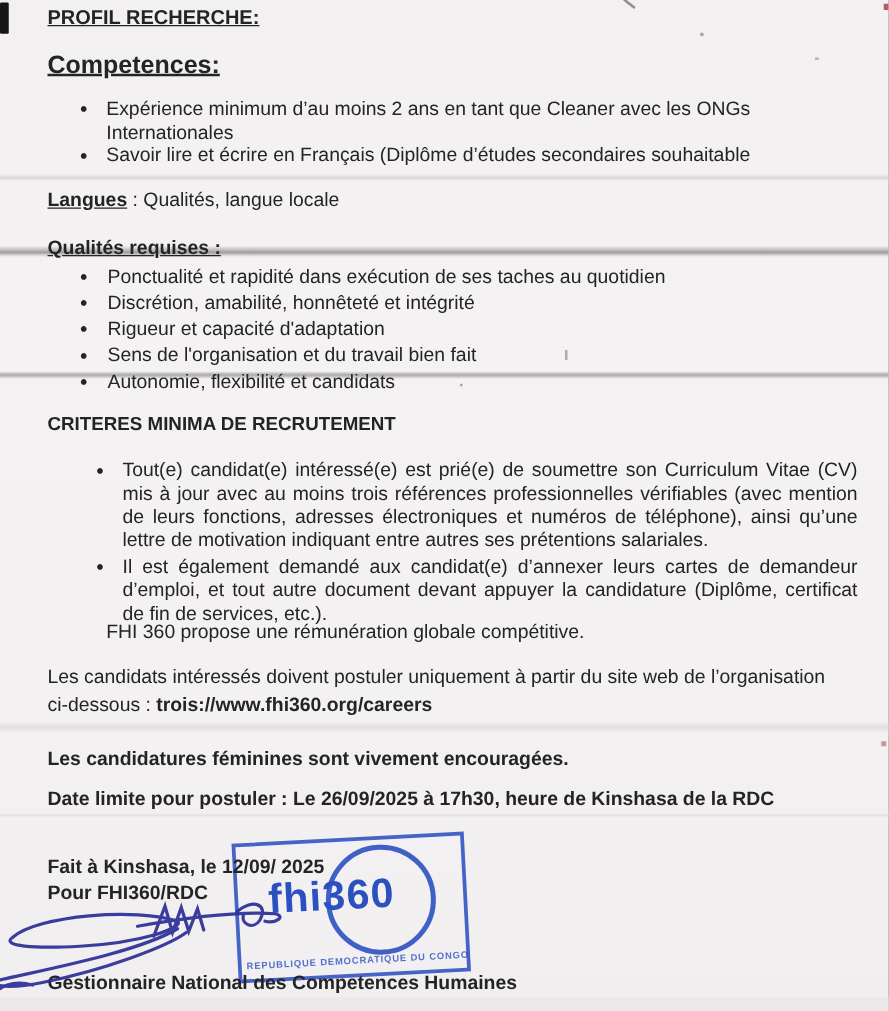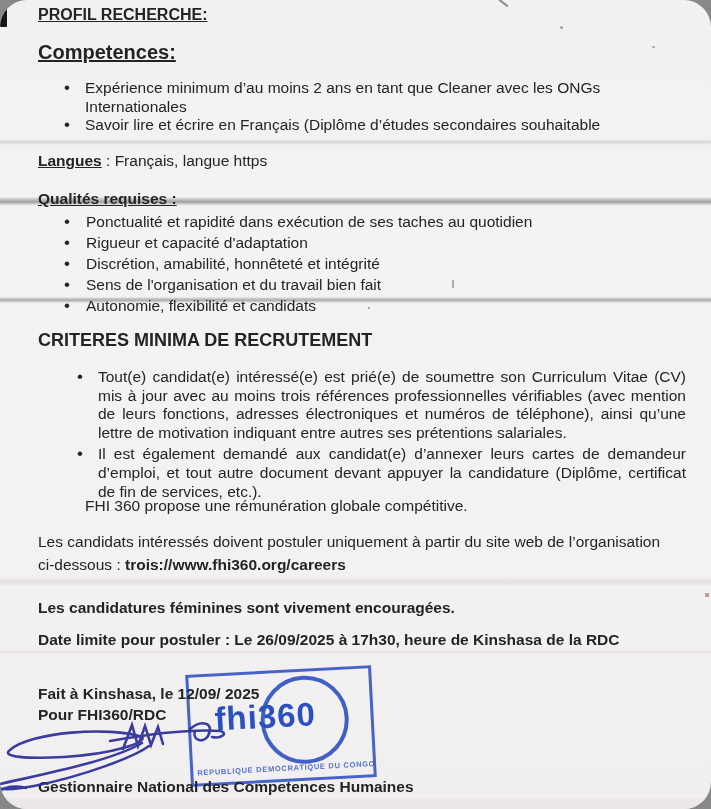--- a/index.html
+++ b/index.html
@@ -4,39 +4,38 @@
 <style>
   html,body{margin:0;padding:0;background:#888;}
   .doc{
     position:relative;
     width:711px;height:809px;
     margin:0 auto;
     background:linear-gradient(180deg,#f2f0f1 0%,#f4f2f3 30%,#f3f1f2 70%,#f1eeef 100%);
     font-family:"Liberation Sans",sans-serif;
     color:#242424;
     overflow:hidden;
-    border-radius:27px;
   }
   .abs{position:absolute;}
   .b{font-weight:bold;}
   .u{text-decoration:underline;}
   .txt{font-size:15.5px;line-height:18.5px;z-index:2;}
   h1,h2,p,ul,li{margin:0;padding:0;}
 
   #profil-title{left:38px;top:6px;font-size:16px;}
   #competences-title{left:38px;top:43px;font-size:20px;}
   #competences-list{left:60px;top:79px;width:592px;}
   #competences-list li{list-style:none;position:relative;padding-left:25px;margin:0;}
   #competences-list li::before,#qualites-list li::before,#criteres-list li::before{
     content:"\2022";position:absolute;left:4px;font-size:17px;}
   #langues-line{left:38px;top:152px;}
   #qualites-title{left:38px;top:190px;}
   #qualites-list{left:60px;top:211px;width:600px;}
   #qualites-list li{list-style:none;position:relative;padding-left:26px;line-height:21px;}
-  #criteres-title{left:38px;top:331px;font-size:18px;}
+  #criteres-title{left:38px;top:331px;font-size:15px;}
   #criteres-list{left:73px;top:368px;width:613px;}
   #criteres-list li{list-style:none;position:relative;padding-left:25px;text-align:justify;line-height:18.6px;}
   #criteres-list li + li{margin-top:3px;}
   #fhi-note{left:85px;top:497px;}
   #apply-para{left:38px;top:531px;width:645px;line-height:22.5px;}
   #women-note{left:38px;top:599px;}
   #deadline{left:38px;top:631px;}
   #closing{left:38px;top:684px;line-height:20.5px;}
   #signer{left:38px;top:778px;}
 
@@ -105,28 +104,28 @@
 
   <h1 class="abs txt b u" id="profil-title">PROFIL RECHERCHE:</h1>
 
   <h2 class="abs txt b u" id="competences-title">Competences:</h2>
 
   <ul class="abs txt" id="competences-list">
     <li>Expérience minimum d’au moins 2 ans en tant que Cleaner avec les ONGs Internationales</li>
     <li>Savoir lire et écrire en Français (Diplôme d’études secondaires souhaitable</li>
   </ul>
 
-  <p class="abs txt" id="langues-line"><span class="b u">Langues</span><span> : Français, langue https</span></p>
+  <p class="abs txt" id="langues-line"><span class="b u">Langues</span><span> : Qualités, langue locale</span></p>
 
   <h2 class="abs txt b u" id="qualites-title">Qualités requises :</h2>
 
   <ul class="abs txt" id="qualites-list">
     <li>Ponctualité et rapidité dans exécution de ses taches au quotidien</li>
+    <li>Discrétion, amabilité, honnêteté et intégrité</li>
     <li>Rigueur et capacité d'adaptation</li>
-    <li>Discrétion, amabilité, honnêteté et intégrité</li>
     <li>Sens de l'organisation et du travail bien fait</li>
     <li>Autonomie, flexibilité et candidats</li>
   </ul>
 
   <h2 class="abs txt b" id="criteres-title">CRITERES MINIMA DE RECRUTEMENT</h2>
 
   <ul class="abs txt" id="criteres-list">
     <li>Tout(e) candidat(e) intéressé(e) est prié(e) de soumettre son Curriculum Vitae (CV) mis à jour avec au moins trois références professionnelles vérifiables (avec mention de leurs fonctions, adresses électroniques et numéros de téléphone), ainsi qu’une lettre de motivation indiquant entre autres ses prétentions salariales.</li>
     <li>Il est également demandé aux candidat(e) d’annexer leurs cartes de demandeur d’emploi, et tout autre document devant appuyer la candidature (Diplôme, certificat de fin de services, etc.).</li>
   </ul>

